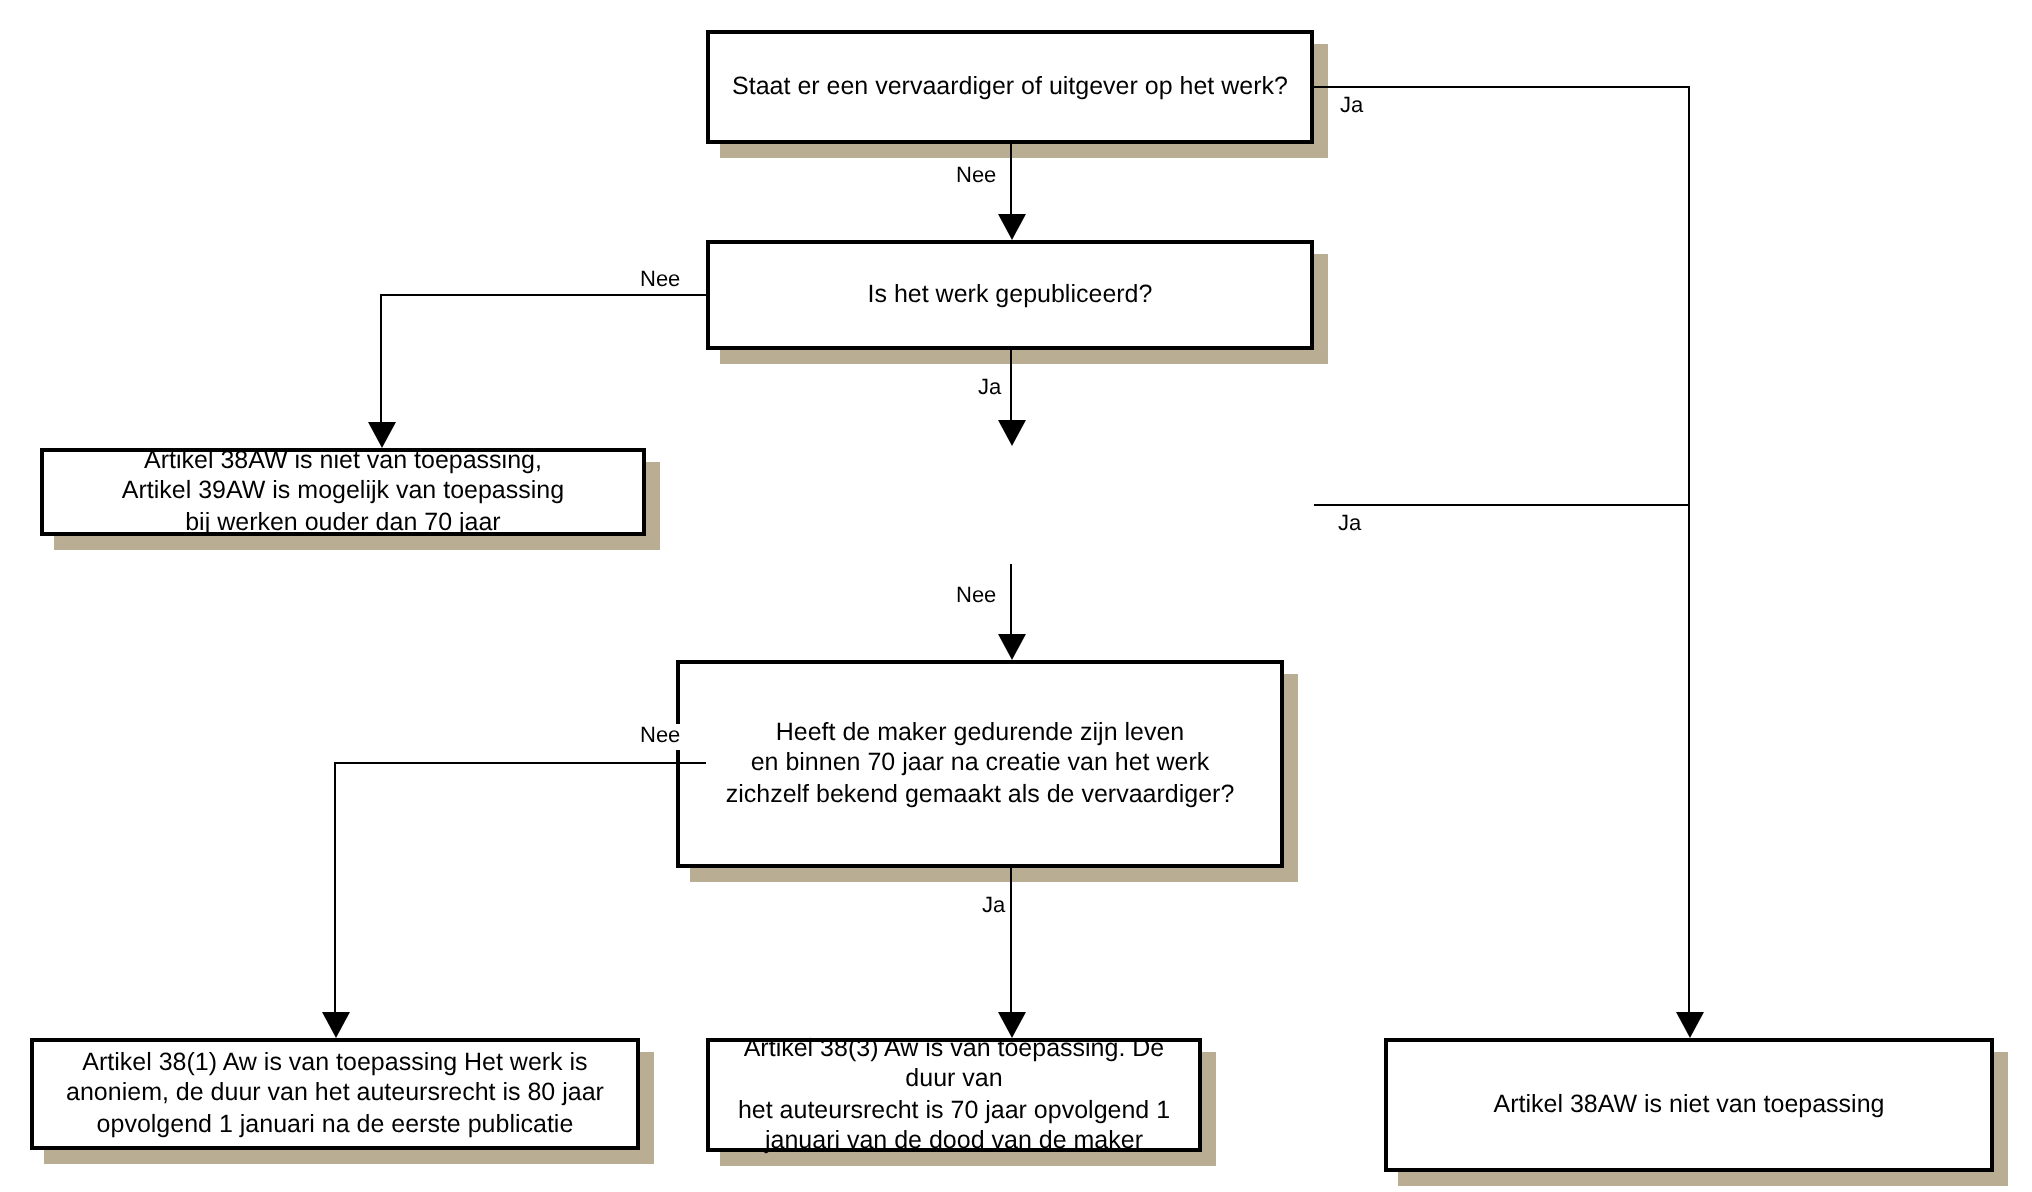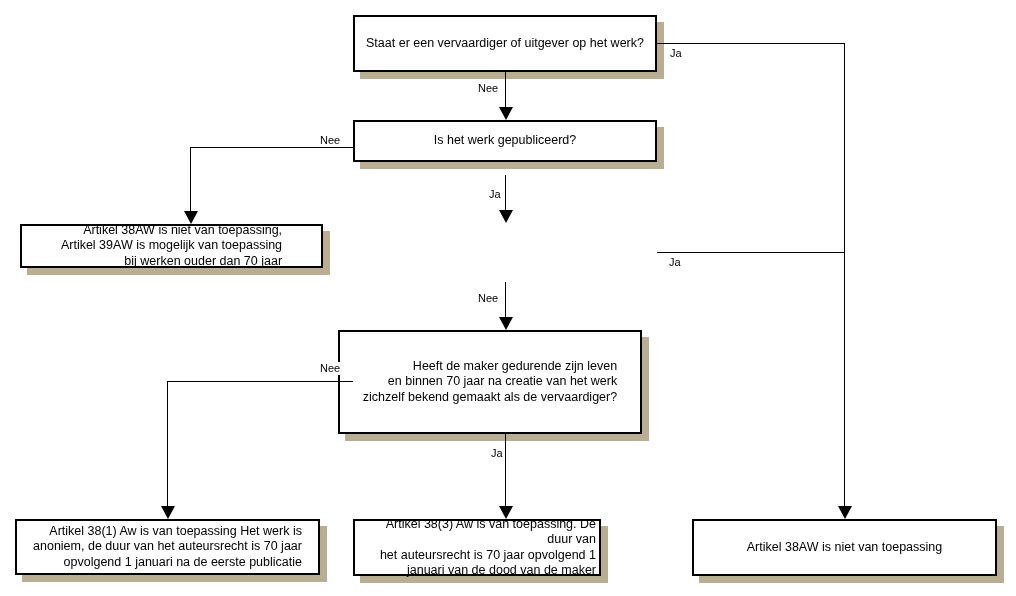--- a/index.html
+++ b/index.html
@@ -19,21 +19,21 @@
     color:var(--text);
     overflow:hidden;
   }
   .node{
     position:absolute;
     box-sizing:border-box;
     background:var(--box-fill);
     border:2px solid var(--box-border);
     box-shadow:7px 7px 0 0 var(--shadow);
     display:flex;align-items:center;justify-content:center;
-    text-align:right;
+    text-align:center;
   }
   .node-text{
     display:block;
     font-size:12.5px;
     line-height:1.22;
     white-space:pre-line;
     padding:0 3px;
   }
   .hline{position:absolute;height:1px;background:var(--connector);}
   .vline{position:absolute;width:1px;background:var(--connector);}
@@ -53,50 +53,50 @@
 </style>
 </head>
 <body>
 
 <div class="canvas">
 
   <div class="node" style="left:353px;top:15px;width:304px;height:57px">
     <span class="node-text">Staat er een vervaardiger of uitgever op het werk?</span>
   </div>
 
-  <div class="node" style="left:353px;top:120px;width:304px;height:42px">
+  <div class="node" style="left:353px;top:120px;width:304px;height:55px">
     <span class="node-text">Is het werk gepubliceerd?</span>
   </div>
 
   <div class="node" style="left:20px;top:224px;width:303px;height:44px">
     <span class="node-text">Artikel 38AW is niet van toepassing,
 Artikel 39AW is mogelijk van toepassing
 bij werken ouder dan 70 jaar</span>
   </div>
 
 
   <div class="node" style="left:338px;top:330px;width:304px;height:104px">
     <span class="node-text">Heeft de maker gedurende zijn leven
 en binnen 70 jaar na creatie van het werk
 zichzelf bekend gemaakt als de vervaardiger?</span>
   </div>
 
   <div class="node" style="left:15px;top:519px;width:305px;height:56px">
     <span class="node-text">Artikel 38(1) Aw is van toepassing Het werk is
-anoniem, de duur van het auteursrecht is 70 jaar
+anoniem, de duur van het auteursrecht is 80 jaar
 opvolgend 1 januari na de eerste publicatie</span>
   </div>
 
   <div class="node" style="left:353px;top:519px;width:248px;height:57px">
     <span class="node-text">Artikel 38(3) Aw is van toepassing. De duur van
 het auteursrecht is 70 jaar opvolgend 1
 januari van de dood van de maker</span>
   </div>
 
-  <div class="node" style="left:692px;top:519px;width:305px;height:57px">
+  <div class="node" style="left:692px;top:519px;width:305px;height:67px">
     <span class="node-text">Artikel 38AW is niet van toepassing</span>
   </div>
 
   <div class="vline" style="left:505px;top:72px;height:37px"></div>
   <div class="arrow-down" style="left:499px;top:107px"></div>
 
   <div class="hline" style="left:657px;top:43px;width:188px"></div>
   <div class="vline" style="left:844px;top:43px;height:465px"></div>
   <div class="arrow-down" style="left:838px;top:506px"></div>
 

